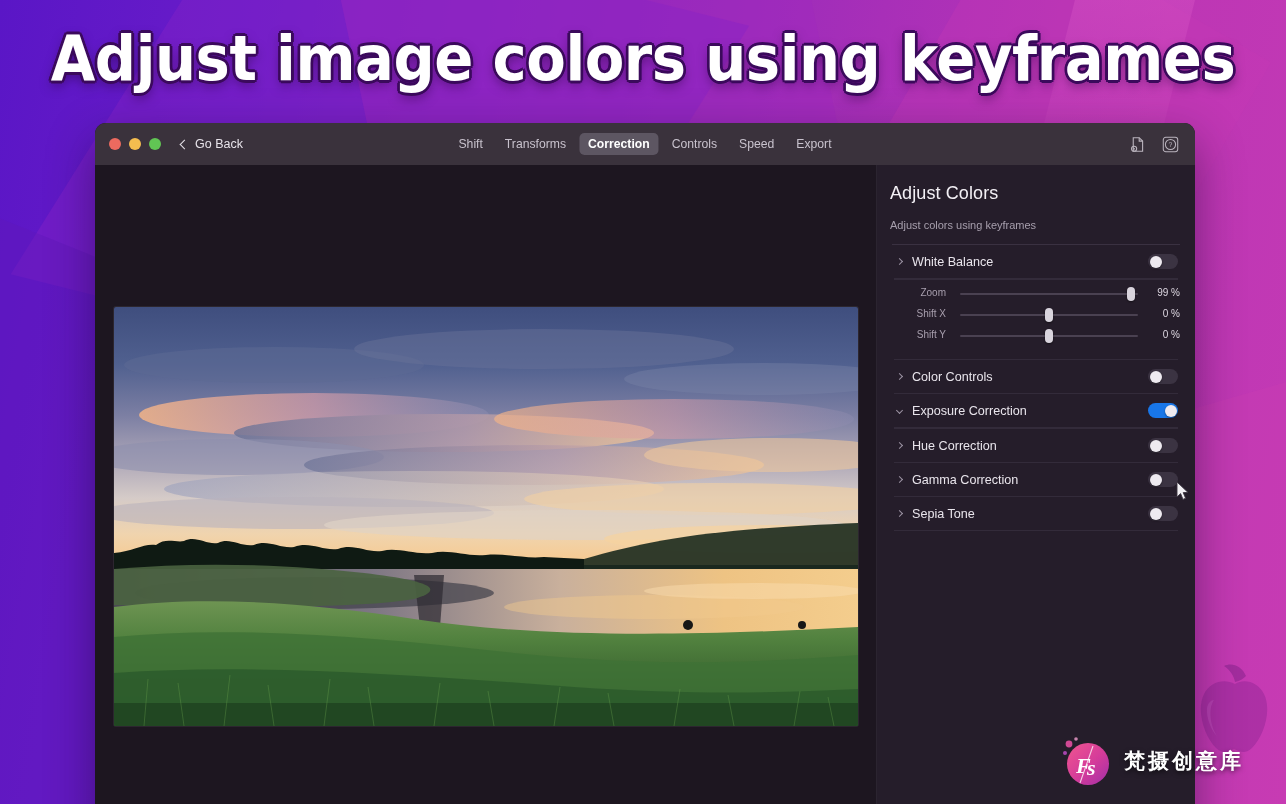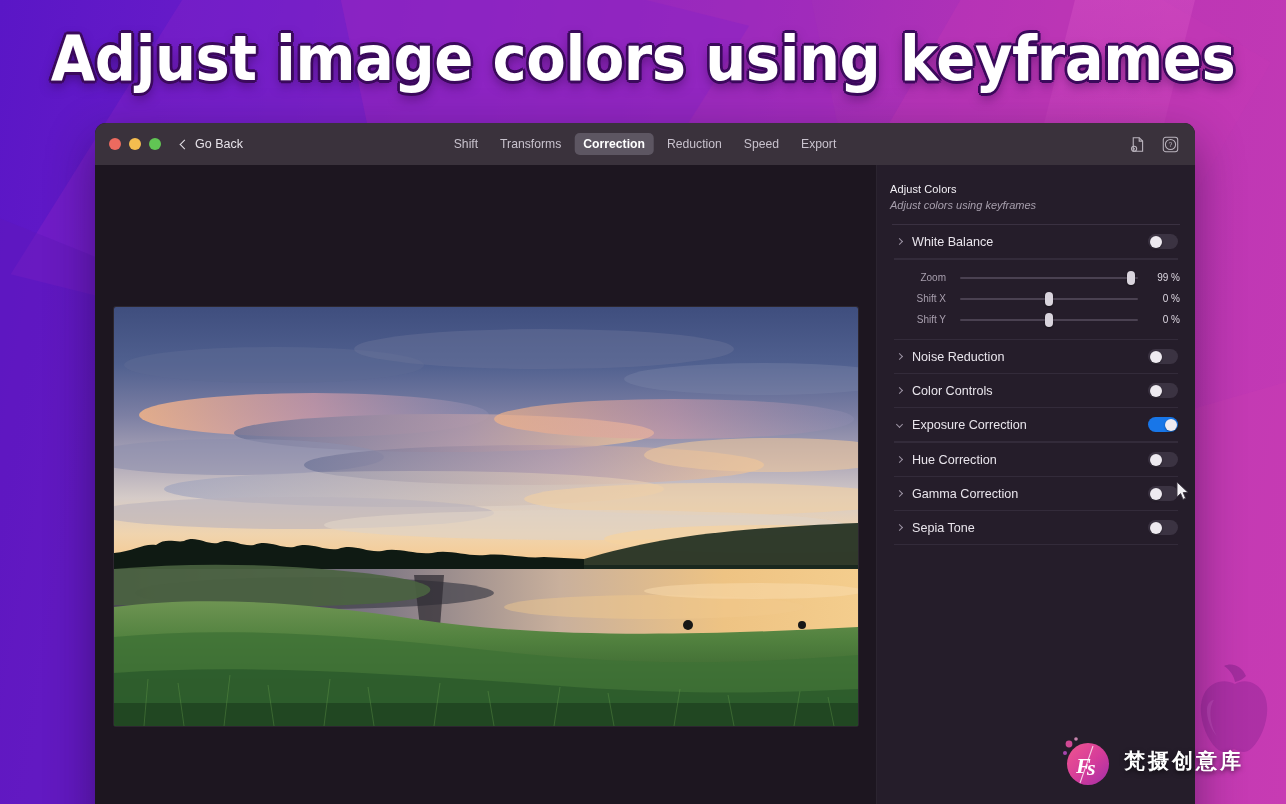--- a/index.html
+++ b/index.html
@@ -178,25 +178,25 @@
 
   
   .panel {
     width: 318px; flex: 0 0 318px;
     background: #251d2a;
     padding: 18px 13px 0 13px;
     overflow: hidden;
     position: relative;
   }
   .panel-title {
-    font-size: 11px; color: #f3f0f5; font-weight: normal;
+    font-size: 18px; color: #f3f0f5; font-weight: normal;
     letter-spacing: .1px;
   }
   .panel-sub {
-    font-size: 11px; color: #a79fad; margin-top: 4px; font-style: italic;
+    font-size: 11px; color: #a79fad; margin-top: 15px;
   }
   .panel-divider { height: 1px; background: #3a3141; margin: 13px 2px 0 2px; }
 
   .group { }
   .group-head {
     height: 33px; display: flex; align-items: center;
     padding: 0 4px 0 2px;
   }
   .disclose {
     width: 14px; flex: 0 0 14px;
@@ -221,21 +221,21 @@
     background: #eeeaf0;
     box-shadow: 0 1px 2px rgba(0,0,0,.4);
   }
   .toggle.on { background: #1876e8; }
   .toggle.on .knob { left: auto; right: 1.5px; }
 
   .group-sep { height: 1px; background: #332b3a; margin: 0 4px; }
 
   .rows { padding: 7px 2px 9px 2px; }
   .ctrl-row {
-    display: flex; align-items: center; height: 21px;
+    display: flex; align-items: flex-start; height: 21px;
   }
   .ctrl-label {
     width: 68px; flex: 0 0 68px;
     font-size: 10px; color: #a89fae; text-align: right;
     padding-right: 14px;
   }
   .slider { flex: 1; position: relative; height: 14px; }
   .track {
     position: absolute; top: 50%; left: 0; right: 0; height: 2px;
     transform: translateY(-50%);
@@ -298,21 +298,21 @@
 
     <div class="go-back">
       <span class="chev-left"></span>
       <span>Go Back</span>
     </div>
 
     <div class="tabs">
       <div class="tab">Shift</div>
       <div class="tab">Transforms</div>
       <div class="tab active">Correction</div>
-      <div class="tab">Reduction</div>
+      <div class="tab">Controls</div>
       <div class="tab">Speed</div>
       <div class="tab">Export</div>
     </div>
 
     <div class="tb-right">
       <svg class="tb-icon" viewBox="0 0 20 20">
         <path d="M5 2 h7 l4 4 v12 h-11 z" fill="none" stroke="#ded8e2" stroke-width="1.3"></path>
         <path d="M12 2 v4 h4" fill="none" stroke="#ded8e2" stroke-width="1.3"></path>
         <circle cx="6" cy="15" r="3" fill="none" stroke="#ded8e2" stroke-width="1.3"></circle>
         <circle cx="6" cy="15" r="1" fill="#ded8e2"></circle>
@@ -504,32 +504,20 @@
                 <div class="ctrl-val">0 %</div>
               </div>
             </div>
             <div class="group-sep"></div>
           </div>
           <div class="group">
             <div class="group-head">
               <div class="disclose">
                 <div class="arrow"></div>
               </div>
-              <div class="group-label">Noise Reduction</div>
-              <div class="toggle">
-                <div class="knob"></div>
-              </div>
-            </div>
-            <div class="group-sep"></div>
-          </div>
-          <div class="group">
-            <div class="group-head">
-              <div class="disclose">
-                <div class="arrow"></div>
-              </div>
               <div class="group-label">Color Controls</div>
               <div class="toggle">
                 <div class="knob"></div>
               </div>
             </div>
             <div class="group-sep"></div>
           </div>
           <div class="group">
             <div class="group-head">
               <div class="disclose">

